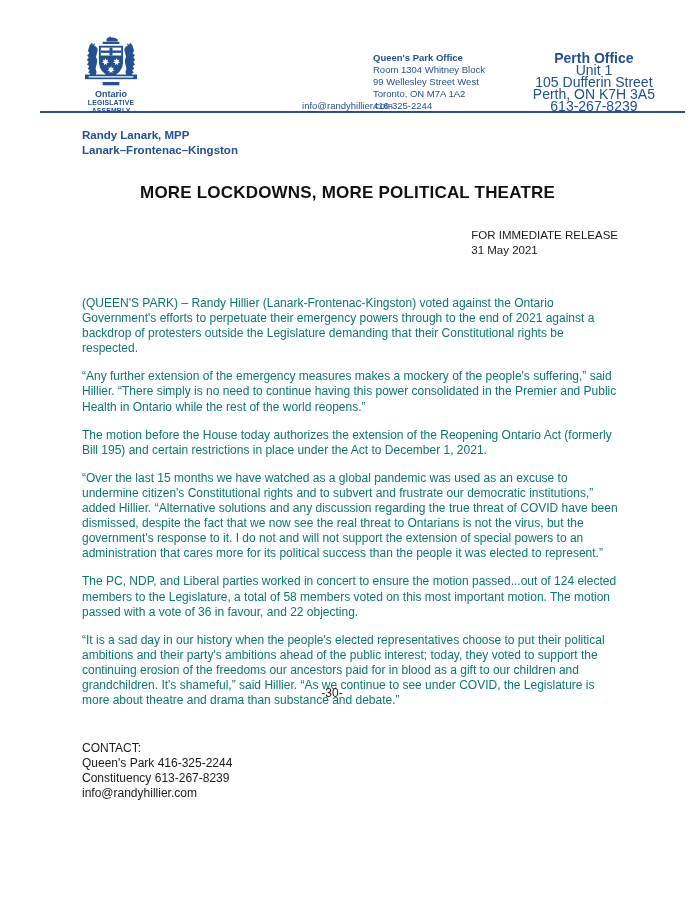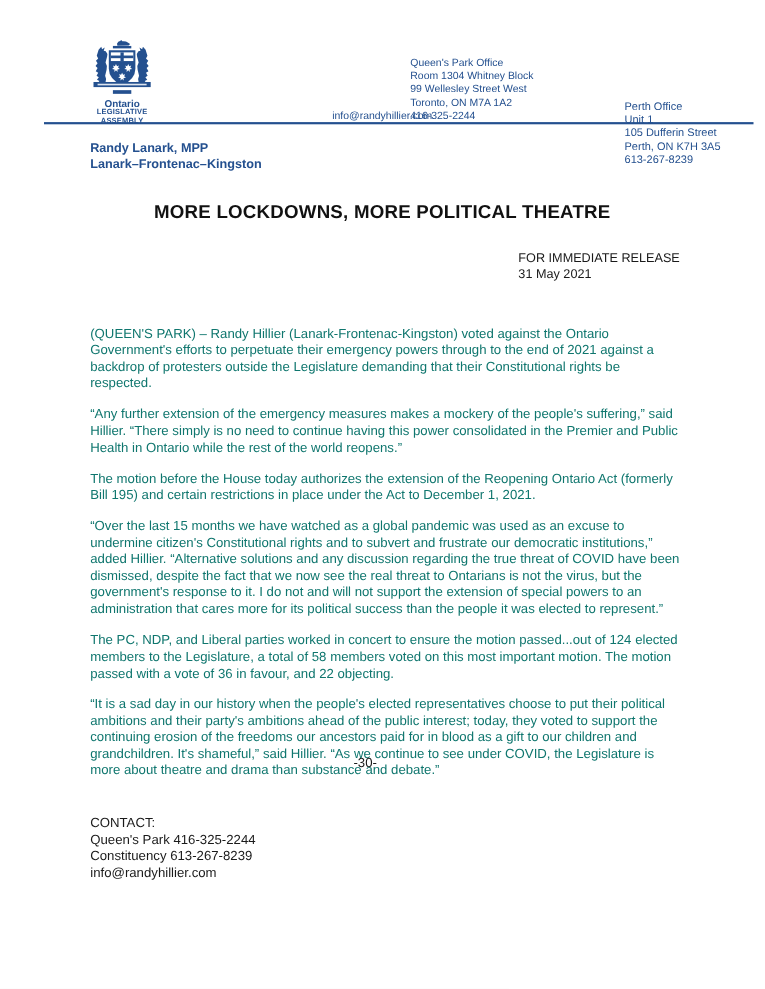--- a/index.html
+++ b/index.html
@@ -20,23 +20,23 @@
   }
   .logo-block svg{display:block;margin:0 auto;}
   .logo-org{font-size:9px;font-weight:bold;line-height:10px;margin-top:1px;}
   .logo-line{font-size:6.8px;font-weight:bold;line-height:7.6px;letter-spacing:.2px;}
   .office-left{
     position:absolute;left:373px;top:52px;
     color:#24508f;font-size:9.5px;line-height:12px;text-align:left;
   }
   .office-right{
     position:absolute;right:40px;top:52px;
-    color:#24508f;font-size:10px;line-height:12px;text-align:left;margin-top:40px;
+    color:#24508f;font-size:14px;line-height:12px;text-align:center;
   }
-  .office-title{font-weight:normal;}
+  .office-title{font-weight:bold;}
   .header-email{
     position:absolute;left:0;top:100px;width:695px;text-align:center;
     color:#24508f;font-size:9.5px;line-height:12px;
   }
   .header-rule{
     position:absolute;left:40px;top:111px;width:645px;height:2px;
     background:#24508f;
   }
   
   .member{

